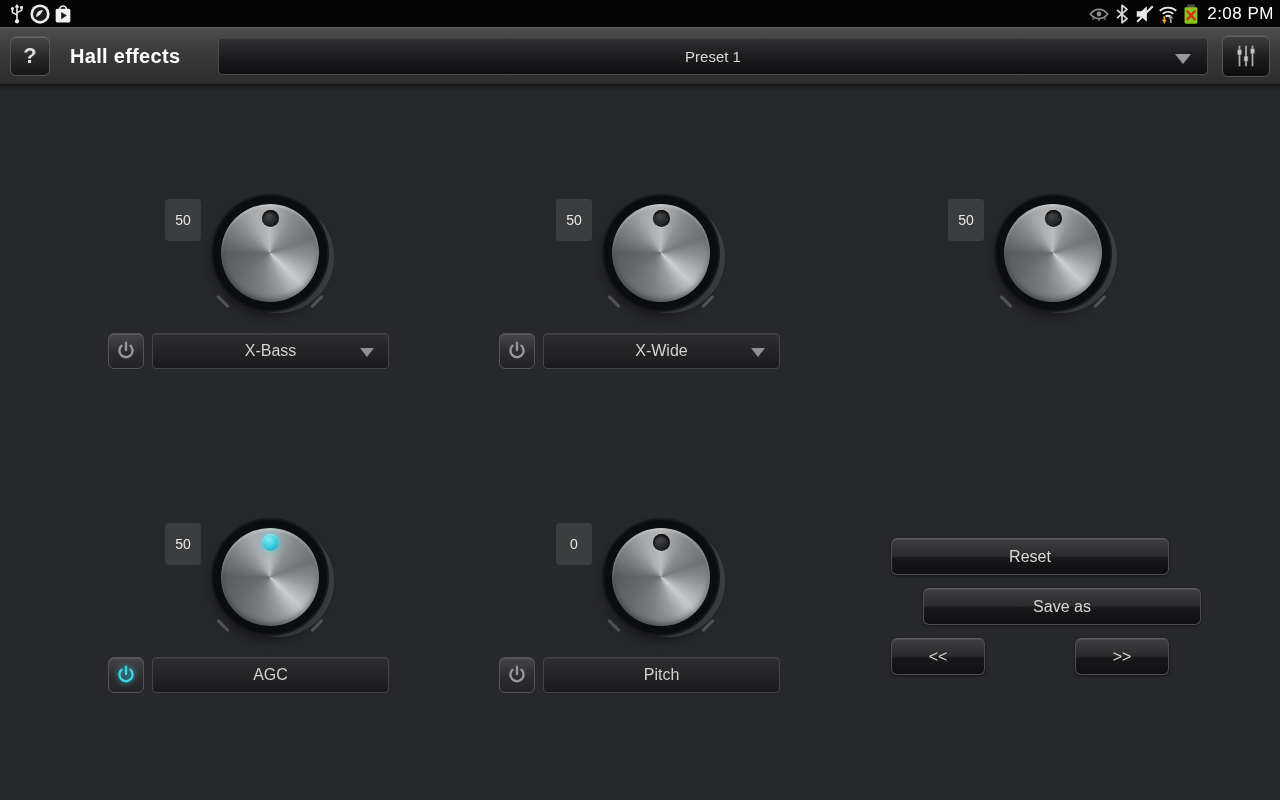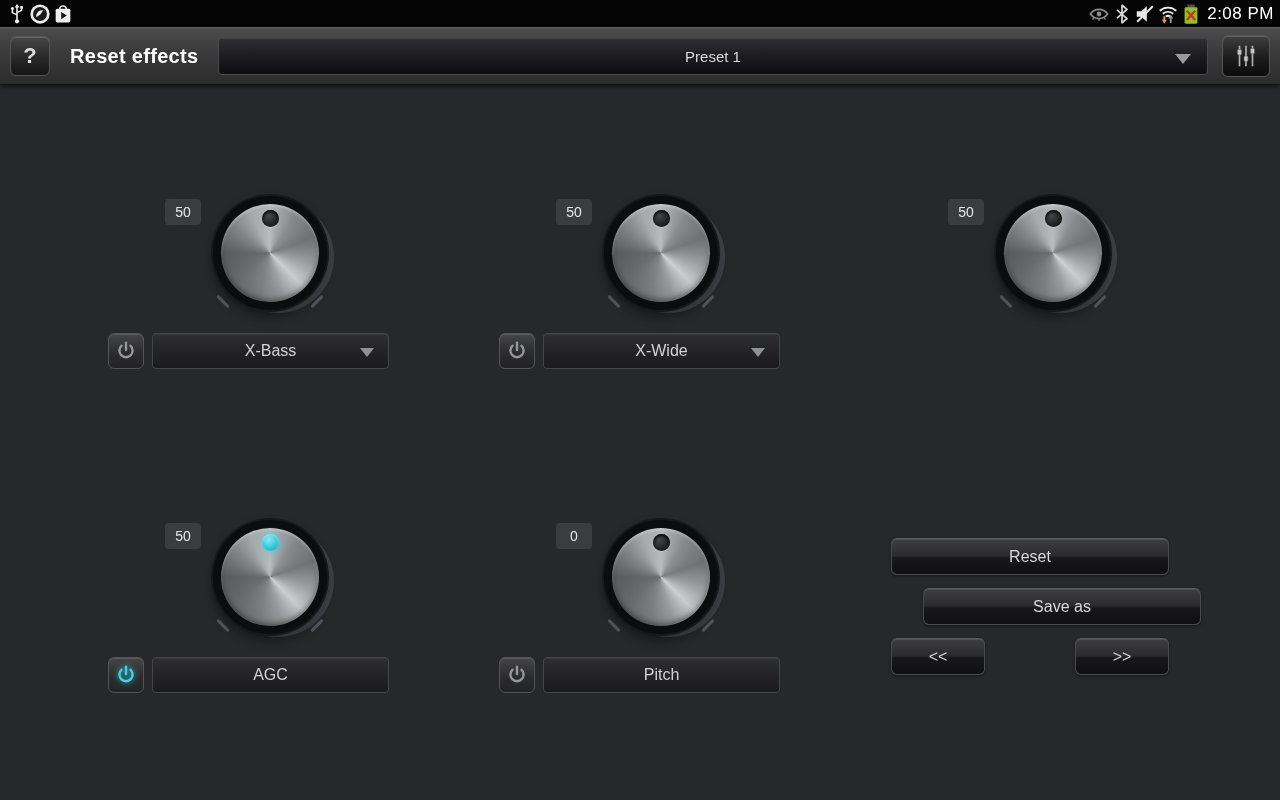--- a/index.html
+++ b/index.html
@@ -58,21 +58,21 @@
 
   
   .module { position:absolute; width:282px; height:195px; }
   .m1 { left:108px; top:185px; }
   .m2 { left:499px; top:185px; }
   .m3 { left:891px; top:185px; }
   .m4 { left:108px; top:509px; }
   .m5 { left:499px; top:509px; }
 
   .badge {
-    position:absolute; left:57px; top:14px; width:36px; height:26px;
+    position:absolute; left:57px; top:14px; width:36px; height:42px;
     background:#3a3c3e; border-radius:4px;
     display:flex; align-items:center; justify-content:center;
     color:#e6e6e6; font-size:14px;
   }
   .knob {
     position:absolute; left:105px; top:11px; width:114px; height:114px;
     border-radius:50%; background:#0b0c0d;
     box-shadow:0 0 0 2px #17181a,
                8px 4px 0 -1px rgba(180,188,196,0.16),
                0 6px 12px rgba(0,0,0,0.45);
@@ -196,21 +196,21 @@
         <rect x="8" y="1.5" width="8" height="4" fill="#4c4c4c"></rect>
         <rect x="5" y="4.5" width="14" height="18" rx="1.5" fill="#8bc320"></rect>
         <path d="M7.5 8.5l9 10M16.5 8.5l-9 10" stroke="#cf3018" stroke-width="2.6"></path>
       </svg>
       <span class="sb-time">2:08 PM</span>
     </div>
   </div>
 
   <div class="header">
     <button class="hbtn help-btn">?</button>
-    <div class="app-title">Reset effects</div>
+    <div class="app-title">Hall effects</div>
     <div class="preset">
       <span>Preset 1</span>
       <span class="caret"></span>
     </div>
     <button class="hbtn eq-btn">
       <svg width="26" height="26" viewBox="0 0 24 24">
         <g stroke="#aeaeae" stroke-width="1.6">
           <line x1="6" y1="2.5" x2="6" y2="21.5"></line>
           <line x1="12" y1="2.5" x2="12" y2="21.5"></line>
           <line x1="18" y1="2.5" x2="18" y2="21.5"></line>

